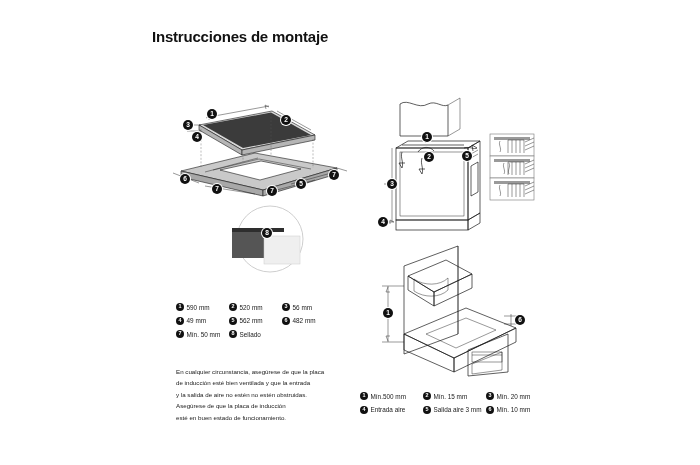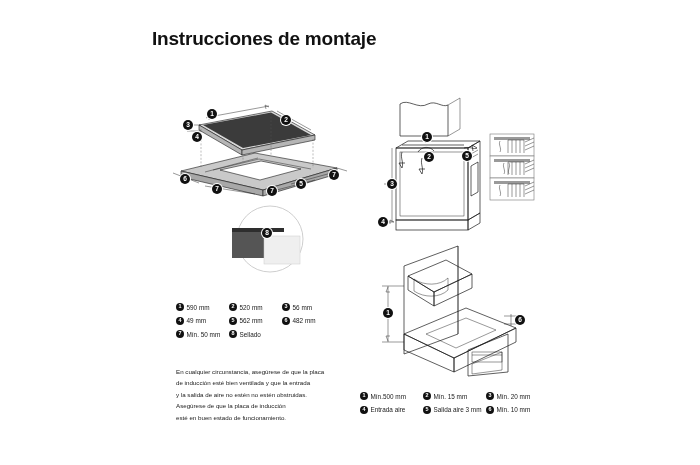--- a/index.html
+++ b/index.html
@@ -17,21 +17,21 @@
   }
   #page {
     position: absolute;
     inset: 0;
     background: #ffffff;
   }
   .title {
     position: absolute;
     left: 152px;
     top: 28px;
-    font-size: 19px;
+    font-size: 15px;
     font-weight: bold;
     letter-spacing: -0.2px;
     color: #111111;
     white-space: nowrap;
   }
 
   
   .badge {
     display: inline-flex;
     align-items: center;

